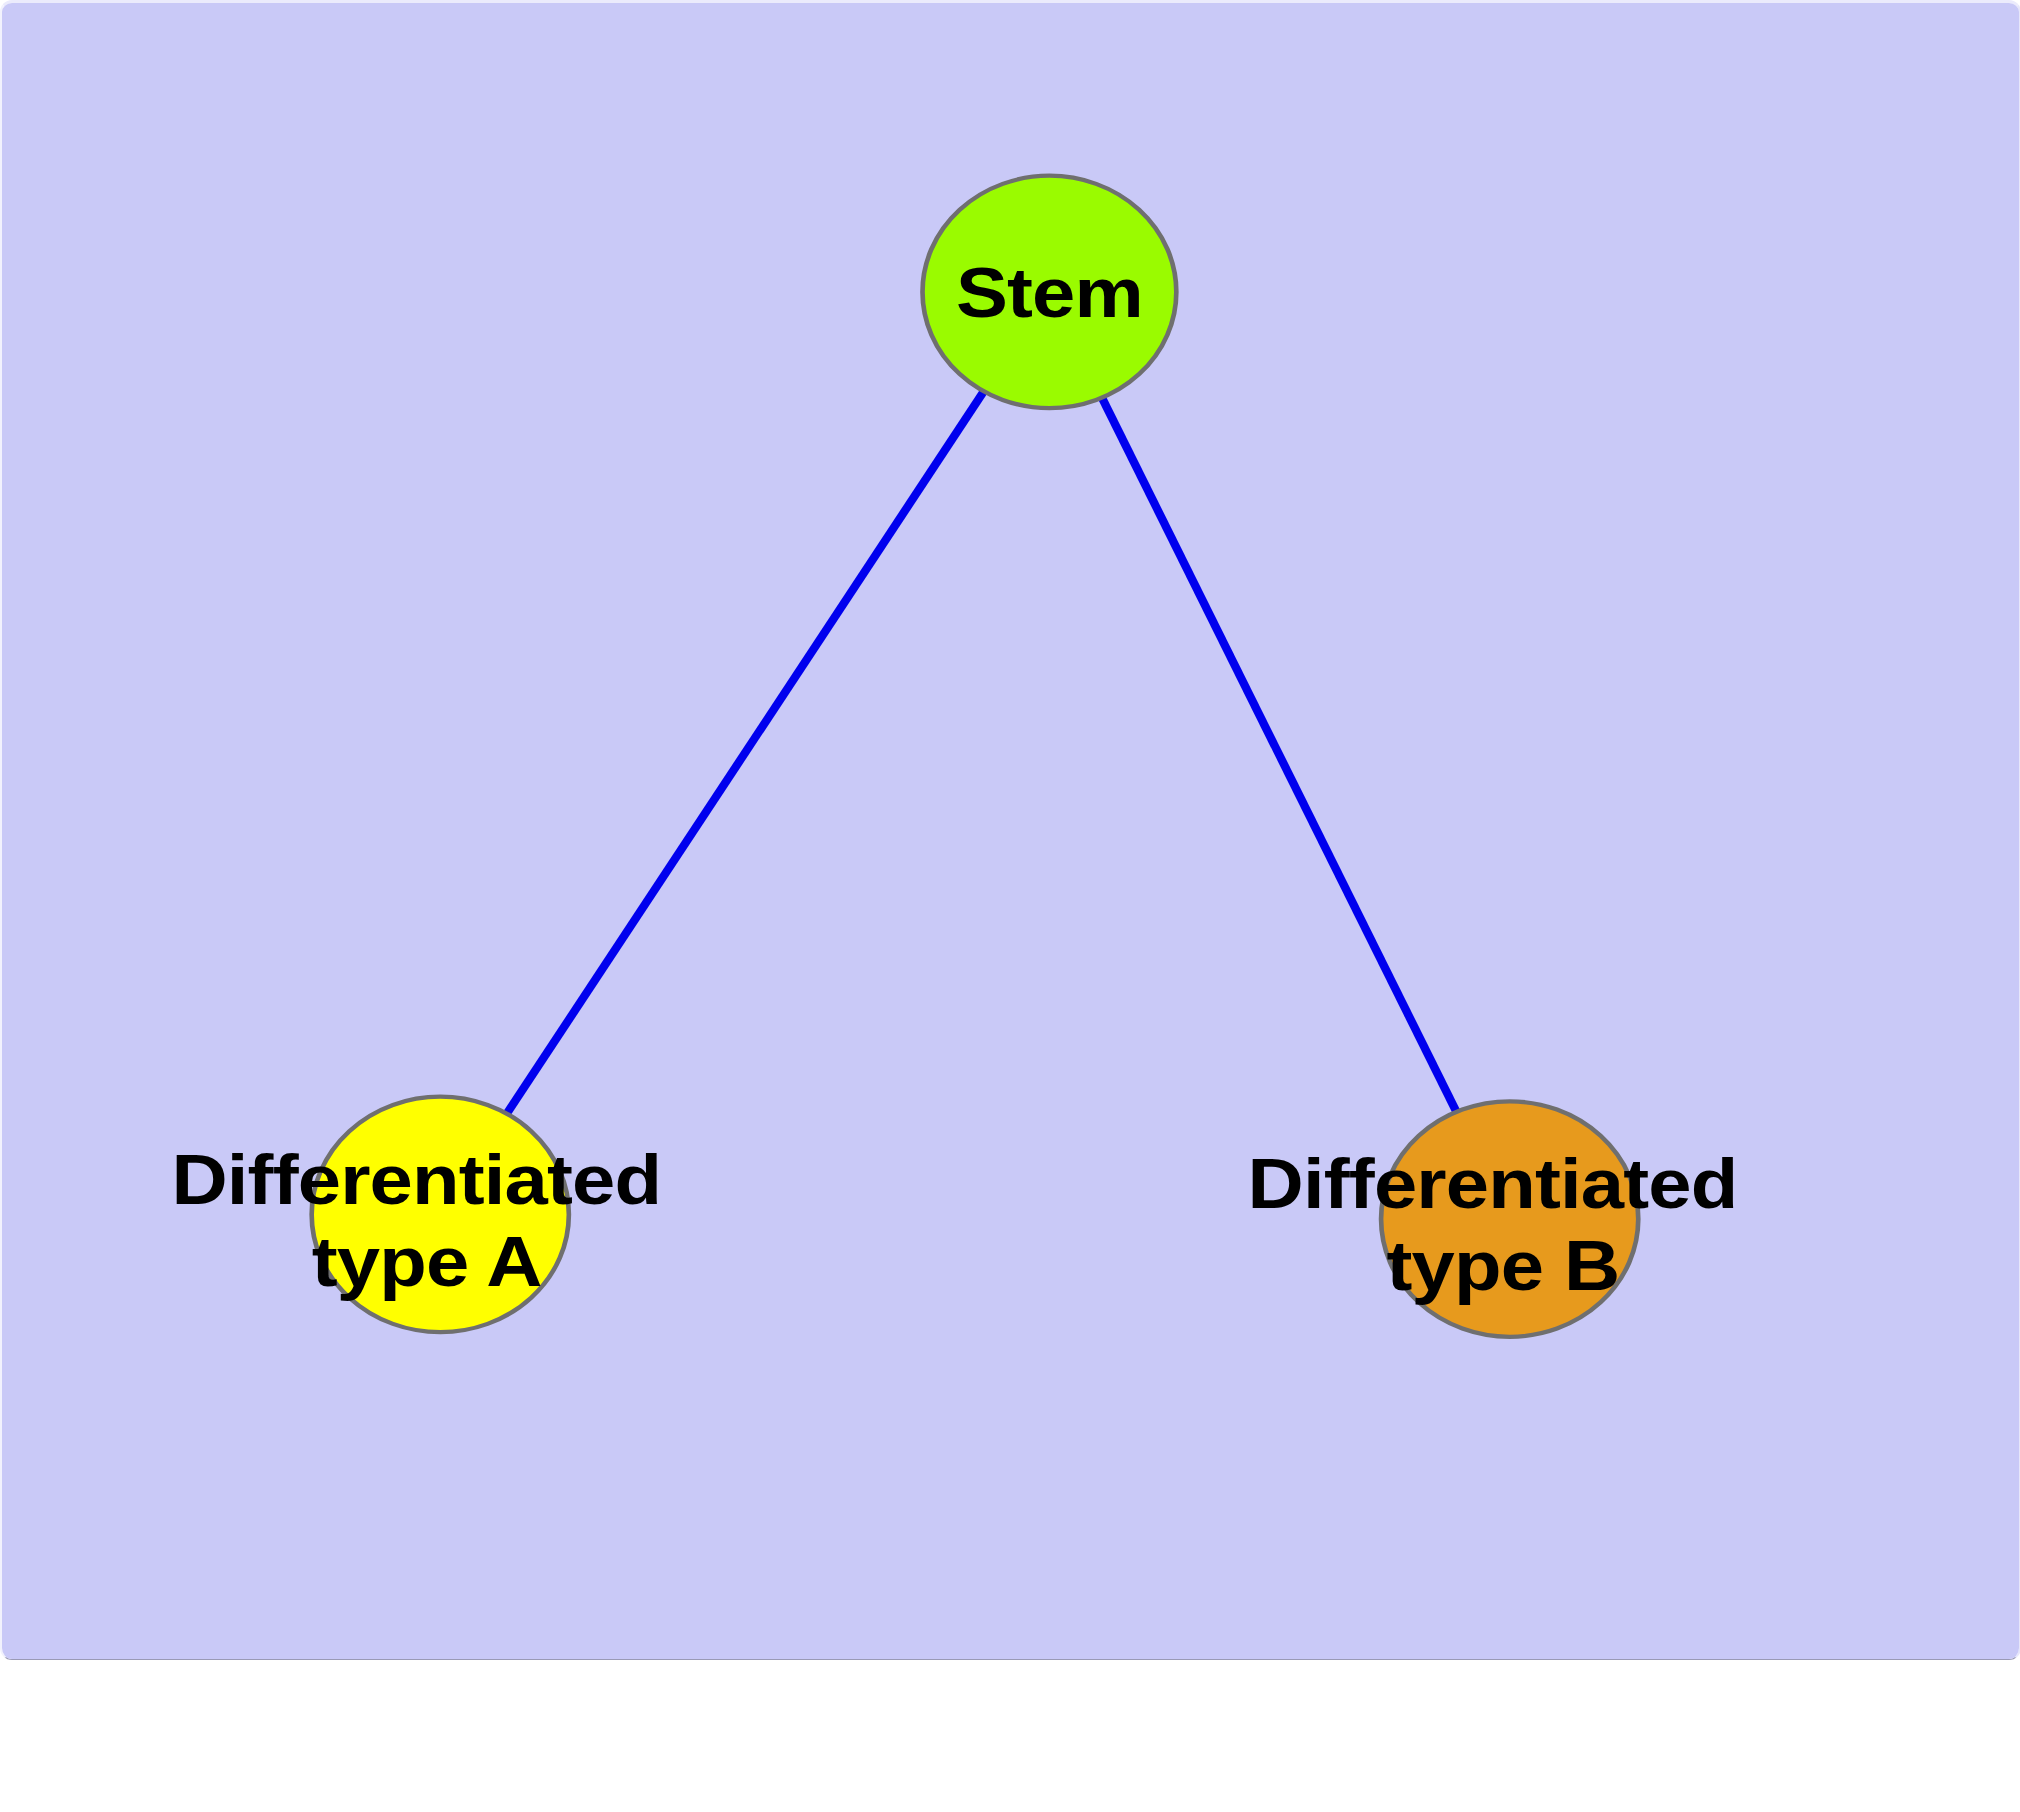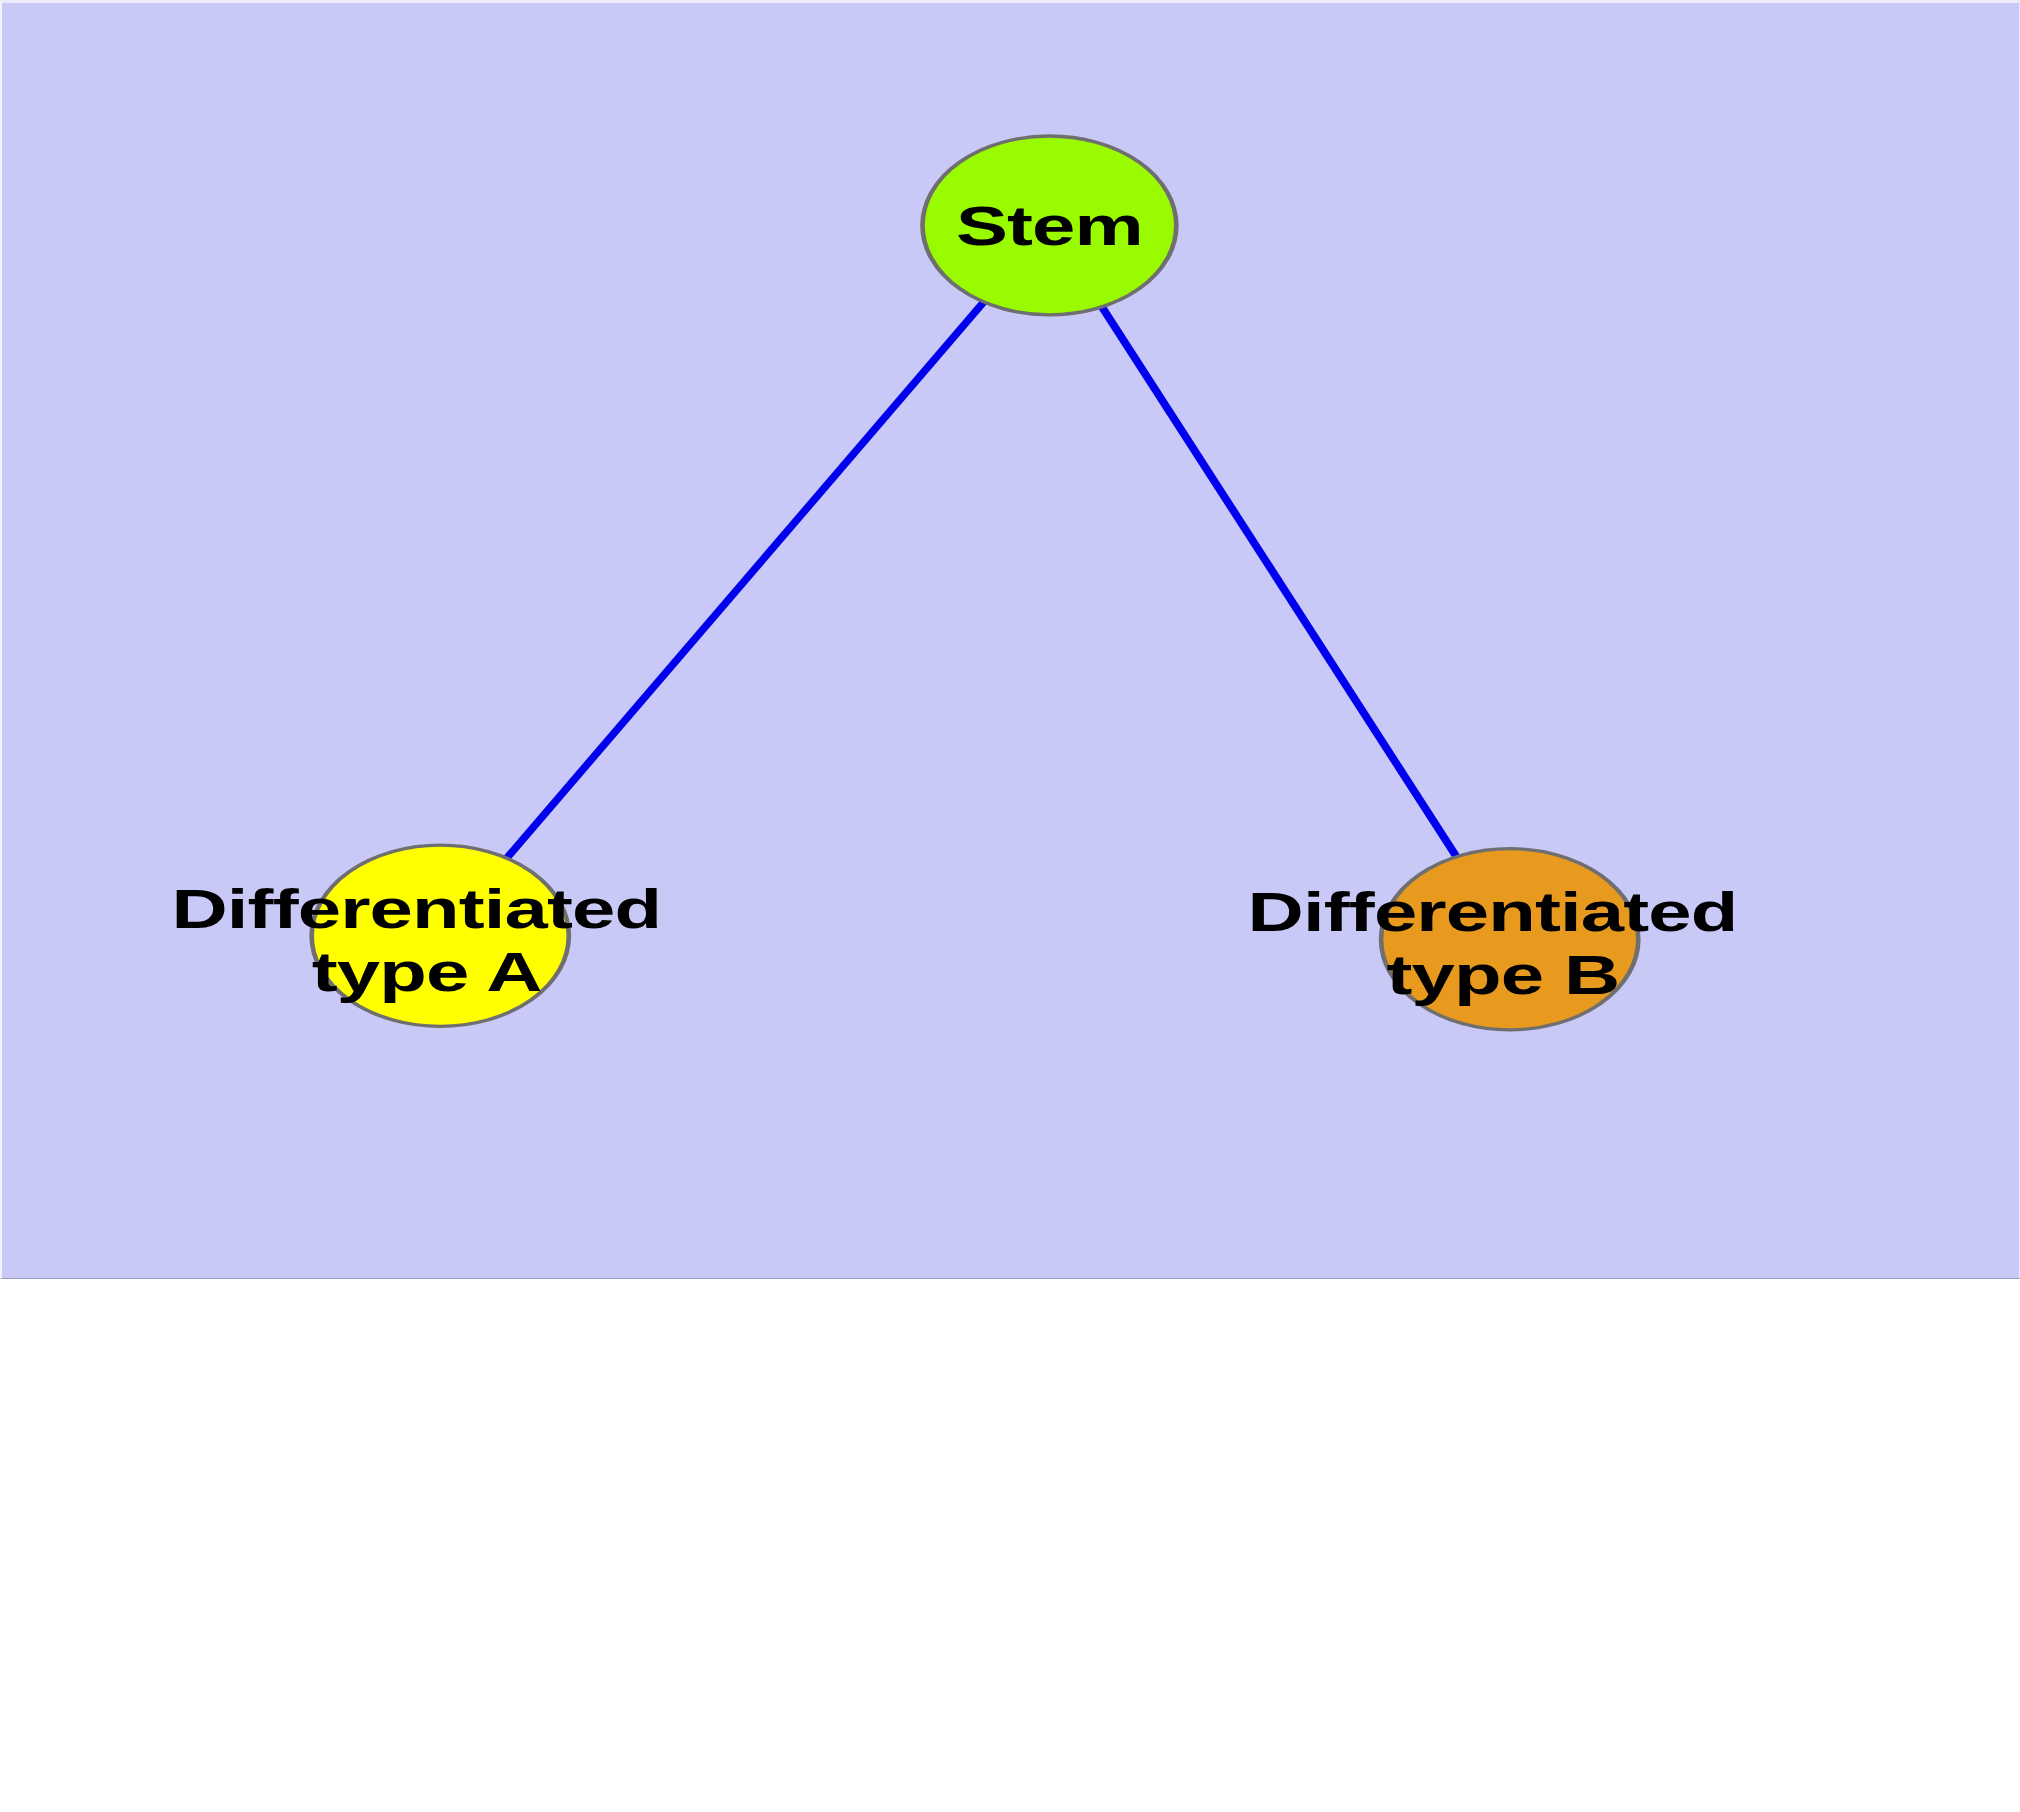--- a/index.html
+++ b/index.html
@@ -3,27 +3,28 @@
 <meta charset="utf-8">
 <style>
   html, body {
     margin: 0;
     padding: 0;
     background: #ffffff;
   }
   .stage {
     position: relative;
     width: 2021px;
-    height: 1279px;
+    height: 1660px;
     box-sizing: border-box;
     border-top: 3.4px solid #ebebfc;
     border-left: 2.5px solid #f2f2fd;
     border-right: 2.5px solid #e6e6fa;
     border-bottom: 1.7px solid #9a9ab5;
     overflow: hidden;
+    border-radius: 12px;
   }
   .stage svg {
     position: absolute;
     inset: 0;
     width: 100%;
     height: 100%;
     display: block;
   }
   .node-label {
     font-family: "Liberation Sans", "DejaVu Sans", sans-serif;

